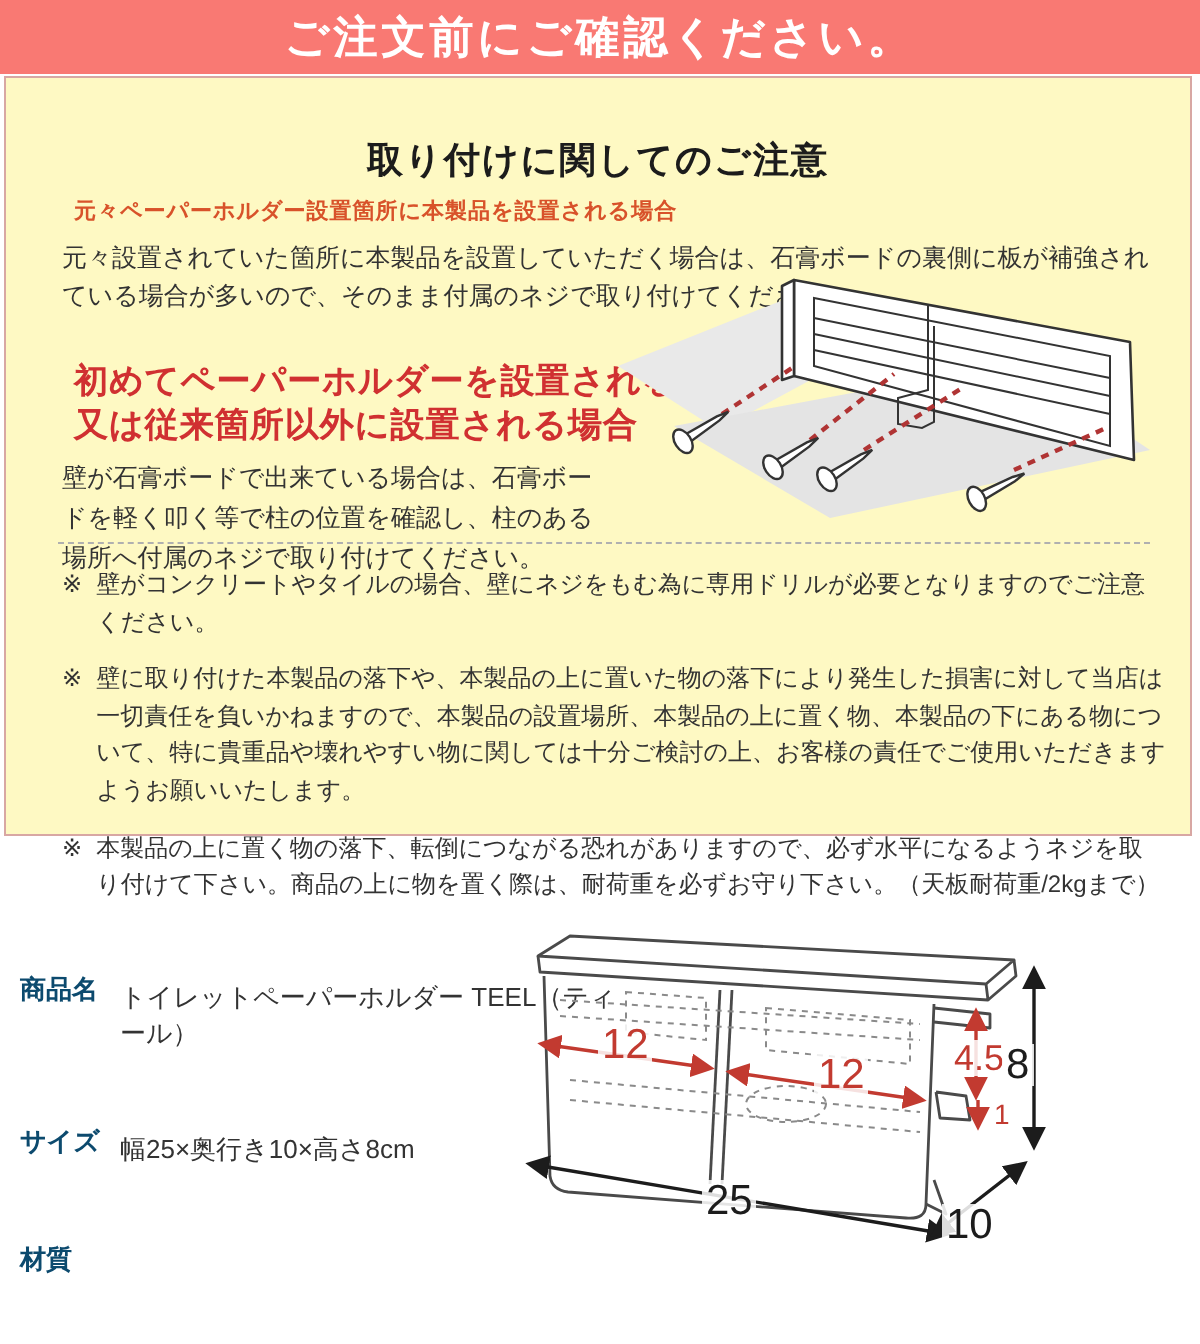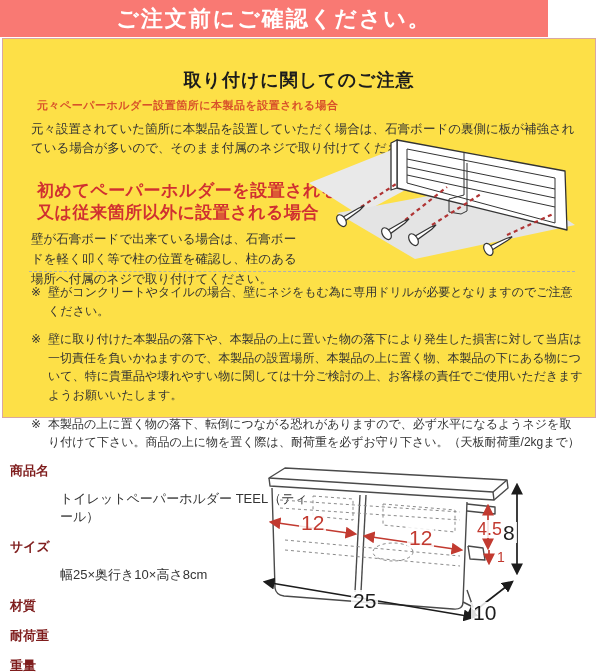--- a/index.html
+++ b/index.html
@@ -2,30 +2,30 @@
 <html lang="ja"><head>
 <meta charset="utf-8">
 <style>
   html,body{margin:0;padding:0;background:#fff;}
   .page{
     position:relative;width:600px;height:672px;background:#fff;overflow:hidden;
     font-family:"Liberation Sans","DejaVu Sans",sans-serif;color:#333;
   }
   
   .banner{
-    position:absolute;left:0;top:0;width:548px;height:37px;
+    position:absolute;left:0;top:0;width:600px;height:37px;
     background:#f97973;display:flex;align-items:center;justify-content:center;
   }
   .banner span{
     color:#fff;font-size:22px;font-weight:bold;letter-spacing:2px;
   }
   
   .notice-box{
     position:absolute;left:2px;top:38px;width:594px;height:380px;
-    background:#fde047;border:1px solid #d8a7a3;box-sizing:border-box;
+    background:#fef9c3;border:1px solid #d8a7a3;box-sizing:border-box;
   }
   .box-title{
     position:absolute;left:0;top:14px;width:100%;text-align:center;
     font-size:18px;font-weight:bold;color:#1c1c1c;letter-spacing:1px;
   }
   .h-orange{
     position:absolute;left:34px;top:48px;
     font-size:11px;font-weight:bold;color:#d8522a;letter-spacing:.5px;
   }
   .p1{
@@ -55,21 +55,21 @@
     display:flex;gap:7px;margin-bottom:10px;
     font-size:12px;line-height:1.55;color:#333;
   }
   .notes .marker{flex:0 0 auto;}
   
   .spec{
     position:absolute;left:10px;top:462px;width:300px;
   }
   .spec-row{display:flex;margin-bottom:12px;}
   .spec-label{
-    flex:0 0 50px;font-size:13px;font-weight:bold;color:#7f1d1d;line-height:1.4;
+    flex:0 0 50px;font-size:13px;font-weight:bold;color:#0c4a6e;line-height:1.4;margin-top:24px;
   }
   .spec-value{
     flex:1 1 auto;font-size:13px;color:#333;line-height:1.4;max-width:250px;margin-top:28px;
   }
   
   .dim{
     position:absolute;left:255px;top:440px;width:345px;height:215px;
   }
   .dim svg{position:absolute;left:0;top:0;}
   .dlab{

